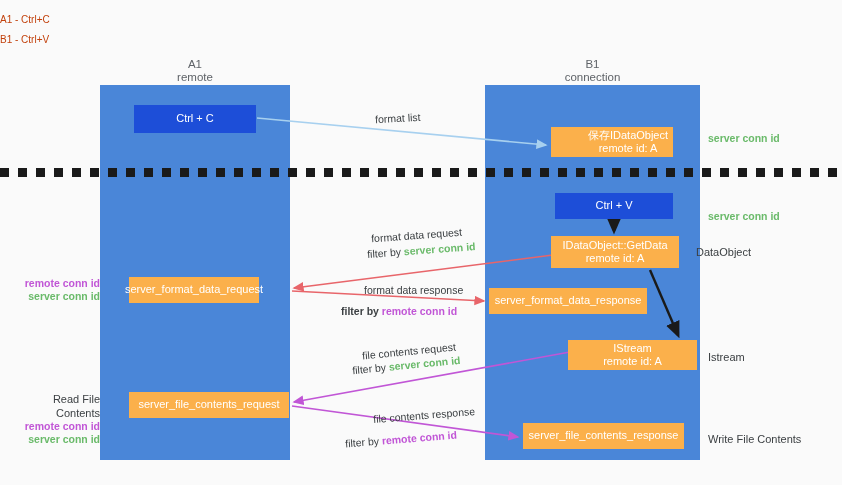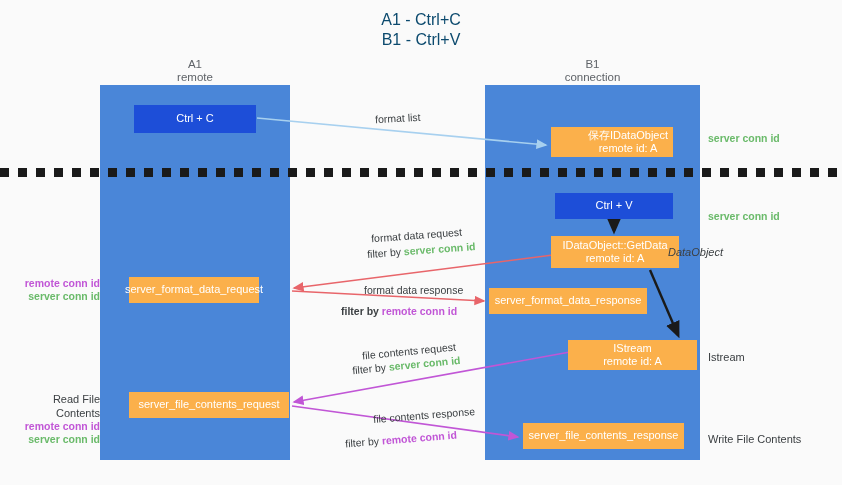--- a/index.html
+++ b/index.html
@@ -20,24 +20,23 @@
     left: 0; top: 0;
     width: 842px;
     height: 485px;
   }
   .abs { position: absolute; }
 
   
   #title {
     left: 0; top: 10px;
     width: 842px;
-    text-align: center;
-    font-size: 16px;
+    font-size: 10px;
     line-height: 20px;
-    color: #0c4a6e;
+    color: #c2410c;
     white-space: pre-line;
   }
 
   
   .col-header {
     text-align: center;
     font-size: 11.5px;
     line-height: 13px;
     color: #5f6368;
     white-space: pre-line;
@@ -92,21 +91,21 @@
   .plainnote {
     font-size: 11px;
     line-height: 14px;
     color: #3c4043;
     font-weight: normal;
   }
   #note-left-mid  { left: 8px;  top: 277px; width: 92px; text-align: right; }
   #note-left-bot  { left: 8px;  top: 392px; width: 92px; text-align: right; }
   #note-r-1 { left: 708px; top: 132px; }
   #note-r-2 { left: 708px; top: 210px; }
-  #note-r-3 { left: 668px; top: 245px; font-style: italic; }
+  #note-r-3 { left: 696px; top: 245px; }
   #note-r-4 { left: 708px; top: 350px; }
   #note-r-5 { left: 708px; top: 432px; }
 
   
   .flow-label {
     font-size: 10.5px;
     line-height: 14px;
     color: #3c4043;
     white-space: nowrap;
   }

